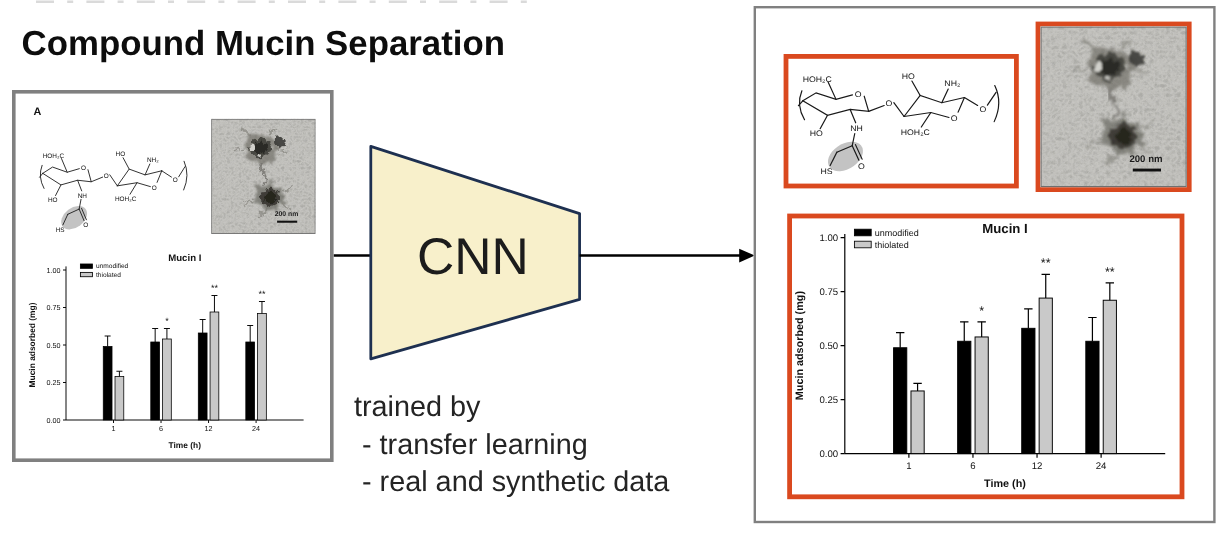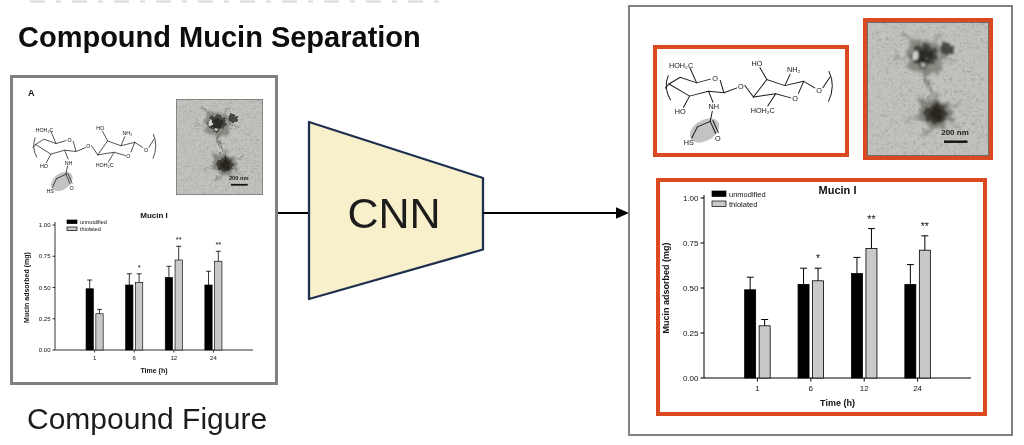--- a/index.html
+++ b/index.html
@@ -215,22 +215,26 @@
         <text x="135" y="11.5" font-size="8" font-weight="bold" text-anchor="middle" fill="#111">Mucin I</text>
         <text x="135" y="167" font-size="7" font-weight="bold" text-anchor="middle" fill="#111">Time (h)</text>
         <text x="10" y="81.5" font-size="7" font-weight="bold" text-anchor="middle" fill="#111" transform="rotate(-90 10 81.5)">Mucin adsorbed (mg)</text>
         <rect x="48" y="14" width="10" height="3.6" fill="#000000" stroke="#000" stroke-width="0.7"></rect>
         <text x="61" y="17.6" font-size="5.5" fill="#111">unmodified</text>
         <rect x="48" y="21" width="10" height="3.6" fill="#c9c9c9" stroke="#000" stroke-width="0.7"></rect>
         <text x="61" y="24.6" font-size="5.5" fill="#111">thiolated</text>
       </svg>
   </div>
 
-  <div id="compound-label">Compound Figure</div>
-
+
+  <div id="trained-by">
+    <div>trained by</div>
+    <div> - transfer learning</div>
+    <div> - real and synthetic data</div>
+  </div>
 
   <div id="right-box">
     <div class="obox" style="left:23px;top:38px;width:196px;height:112px">
       <svg style="position:absolute;left:3px;top:3px" width="182" height="98" viewBox="0 0 190 110" preserveAspectRatio="none">
         <use href="#chem-sym"></use>
       </svg>
     </div>
     <div class="obox" style="left:233px;top:11px;width:130px;height:142px">
       <svg style="position:absolute;left:0px;top:0px" width="122" height="134" viewBox="0 0 122 134">
         <use href="#tem-sym"></use>

